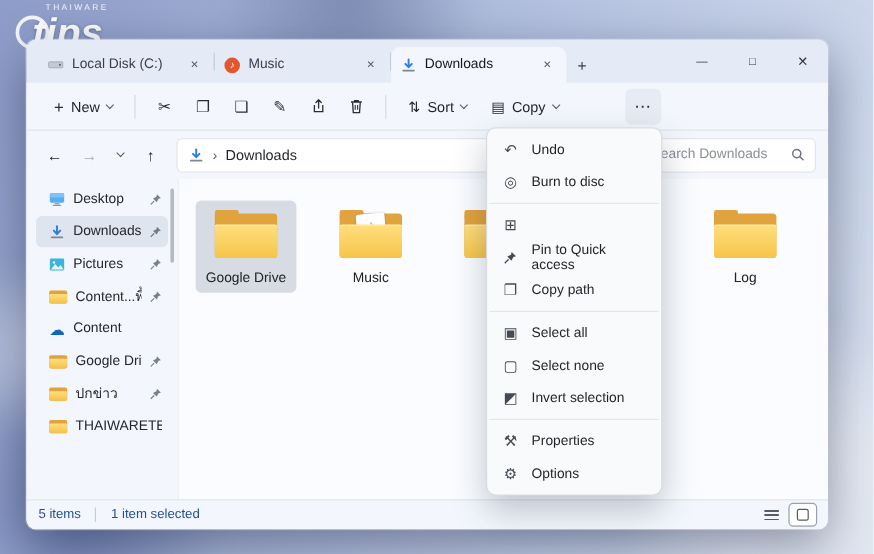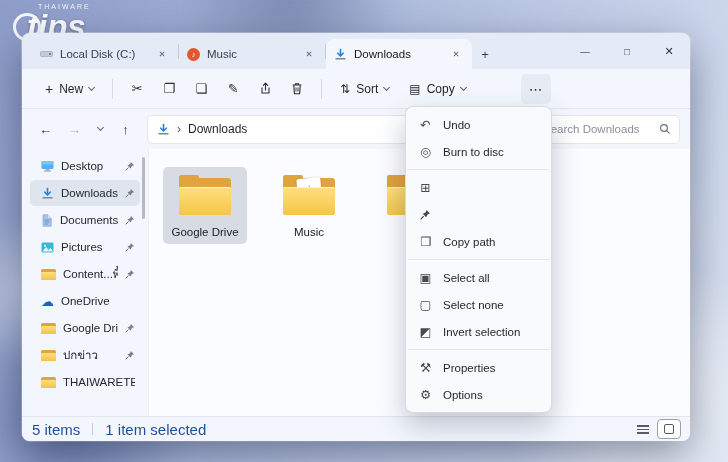--- a/index.html
+++ b/index.html
@@ -69,21 +69,21 @@
   .f-back::before{content:"";position:absolute;left:0;top:-3px;width:20px;height:6px;background:#e0a33e;border-radius:2px 2px 0 0}
   .f-front{position:absolute;left:3px;top:14px;width:52px;height:28px;background:linear-gradient(180deg,#ffdf7e,#f6c54a);border-radius:2px 2px 3px 3px;box-shadow:inset 0 1px 0 rgba(255,255,255,.6)}
   .f-sheet{position:absolute;left:17px;top:5px;width:24px;height:18px;background:#fff;border-radius:2px;transform:rotate(-5deg);font-size:9px;color:#888;text-align:center;line-height:18px;box-shadow:0 0 2px rgba(0,0,0,.2)}
 
   .sfolder{width:15px;height:12px;position:relative;flex:none}
   .sfolder::before{content:"";position:absolute;inset:1px 0 0 0;background:#e0a33e;border-radius:1.5px}
   .sfolder::after{content:"";position:absolute;left:0;right:0;top:4px;bottom:0;background:linear-gradient(180deg,#ffdf7e,#f2c14a);border-radius:1px 1px 1.5px 1.5px}
   .cloud{font-size:13px;color:#1266c0;line-height:1;flex:none}
   .musicdot{width:13px;height:13px;border-radius:50%;background:#e4572e;color:#fff;font-size:8px;display:flex;align-items:center;justify-content:center;flex:none}
 
-  .statusbar{height:25px;flex:none;display:flex;align-items:center;gap:12px;padding:0 10px;border-top:1px solid #e2e6ec;font-size:15px;color:#1f4f9c}
+  .statusbar{height:25px;flex:none;display:flex;align-items:center;gap:12px;padding:0 10px;border-top:1px solid #e2e6ec;font-size:11px;color:#1f4f9c}
   .sdiv{width:1px;height:12px;background:#c6ccd6}
   .viewtoggles{margin-left:auto;display:flex;gap:4px;align-items:center}
   .vt{width:22px;height:18px;display:flex;align-items:center;justify-content:center;border-radius:3px}
   .vt.active{background:#fff;outline:1px solid #9aa1ab}
   .ic-lines{width:12px;height:9px;background:repeating-linear-gradient(180deg,#565c64 0 1.5px,transparent 1.5px 3.6px)}
   .ic-square{width:10px;height:10px;border:1.5px solid #565c64;border-radius:2px}
 
   .menu{position:absolute;left:405px;top:106px;width:147px;background:#f9fafb;border:1px solid #d9dbdf;border-radius:8px;box-shadow:0 12px 28px rgba(20,30,60,.25);padding:4px 0;z-index:40}
   .mi{height:27px;display:flex;align-items:center;gap:10px;padding:0 12px;font-size:11.5px;color:#1f2227}
   .mico{width:15px;flex:none;display:flex;align-items:center;justify-content:center;font-size:12.5px;color:#454b54}
@@ -253,36 +253,20 @@
             <span class="slabel">Downloads</span>
             <span class="spin">
                 <svg width="10" height="10" viewBox="0 0 10 10">
                   <path d="M5.8.9 9.1 4.2l-2 .5L5.6 7.5 2.5 4.4 5.3 3z" fill="#5c636e"></path>
                   <path d="M.9 9.1 3.2 6.8" stroke="#5c636e" stroke-width="1" stroke-linecap="round"></path>
                 </svg>
               </span>
           </div>
           <div class="sitem">
             <span style="display:flex">
-                <svg width="12" height="13" viewBox="0 0 12 13">
-                  <path d="M2 .8h5l3.2 3.2v8.2H2z" fill="#a7c3ea" stroke="#7aa0d4" stroke-width="0.6"></path>
-                  <path d="M7 .8 10.2 4H7z" fill="#d6e4f7"></path>
-                  <path d="M3.5 6h5M3.5 8h5M3.5 10h3.5" stroke="#5f86bc" stroke-width="0.8"></path>
-                </svg>
-              </span>
-            <span class="slabel">Documents</span>
-            <span class="spin">
-                <svg width="10" height="10" viewBox="0 0 10 10">
-                  <path d="M5.8.9 9.1 4.2l-2 .5L5.6 7.5 2.5 4.4 5.3 3z" fill="#5c636e"></path>
-                  <path d="M.9 9.1 3.2 6.8" stroke="#5c636e" stroke-width="1" stroke-linecap="round"></path>
-                </svg>
-              </span>
-          </div>
-          <div class="sitem">
-            <span style="display:flex">
                 <svg width="13" height="11" viewBox="0 0 13 11">
                   <rect x="0.5" y="0.5" width="12" height="10" rx="1.2" fill="#39b7d8"></rect>
                   <circle cx="4" cy="3.8" r="1" fill="#fff"></circle>
                   <path d="M1.5 9.5 5 5l2.5 3 2-2.2 2.5 3.7z" fill="#e8f6fb"></path>
                 </svg>
               </span>
             <span class="slabel">Pictures</span>
             <span class="spin">
                 <svg width="10" height="10" viewBox="0 0 10 10">
                   <path d="M5.8.9 9.1 4.2l-2 .5L5.6 7.5 2.5 4.4 5.3 3z" fill="#5c636e"></path>
@@ -295,21 +279,21 @@
             <span class="slabel">Content...พื้น</span>
             <span class="spin">
                 <svg width="10" height="10" viewBox="0 0 10 10">
                   <path d="M5.8.9 9.1 4.2l-2 .5L5.6 7.5 2.5 4.4 5.3 3z" fill="#5c636e"></path>
                   <path d="M.9 9.1 3.2 6.8" stroke="#5c636e" stroke-width="1" stroke-linecap="round"></path>
                 </svg>
               </span>
           </div>
           <div class="sitem">
             <span class="cloud">☁</span>
-            <span class="slabel">OneDrive</span>
+            <span class="slabel">Content</span>
           </div>
           <div class="sitem">
             <span class="sfolder"></span>
             <span class="slabel">Google Drive</span>
             <span class="spin">
                 <svg width="10" height="10" viewBox="0 0 10 10">
                   <path d="M5.8.9 9.1 4.2l-2 .5L5.6 7.5 2.5 4.4 5.3 3z" fill="#5c636e"></path>
                   <path d="M.9 9.1 3.2 6.8" stroke="#5c636e" stroke-width="1" stroke-linecap="round"></path>
                 </svg>
               </span>
@@ -355,20 +339,27 @@
                 <i class="f-front"></i>
               </span>
             <span class="tlab"></span>
           </div>
           <div class="tile">
             <span class="folder">
                 <i class="f-back"></i>
                 <i class="f-front"></i>
               </span>
             <span class="tlab"></span>
+          </div>
+          <div class="tile">
+            <span class="folder">
+                <i class="f-back"></i>
+                <i class="f-front"></i>
+              </span>
+            <span class="tlab">Log</span>
           </div>
         </div>
       </div>
 
       <div class="statusbar">
         <span>5 items</span>
         <span class="sdiv"></span>
         <span>1 item selected</span>
         <div class="viewtoggles">
           <div class="vt">
@@ -395,20 +386,21 @@
     <div class="mi">
       <span class="mico">⊞</span>
     </div>
     <div class="mi">
       <span class="mico">
           <svg width="11" height="11" viewBox="0 0 10 10">
             <path d="M5.8.9 9.1 4.2l-2 .5L5.6 7.5 2.5 4.4 5.3 3z" fill="#454b54"></path>
             <path d="M.9 9.1 3.2 6.8" stroke="#454b54" stroke-width="1" stroke-linecap="round"></path>
           </svg>
         </span>
+      <span>Pin to Quick access</span>
     </div>
     <div class="mi">
       <span class="mico">❐</span>
       <span>Copy path</span>
     </div>
     <div class="msep"></div>
     <div class="mi">
       <span class="mico">▣</span>
       <span>Select all</span>
     </div>

